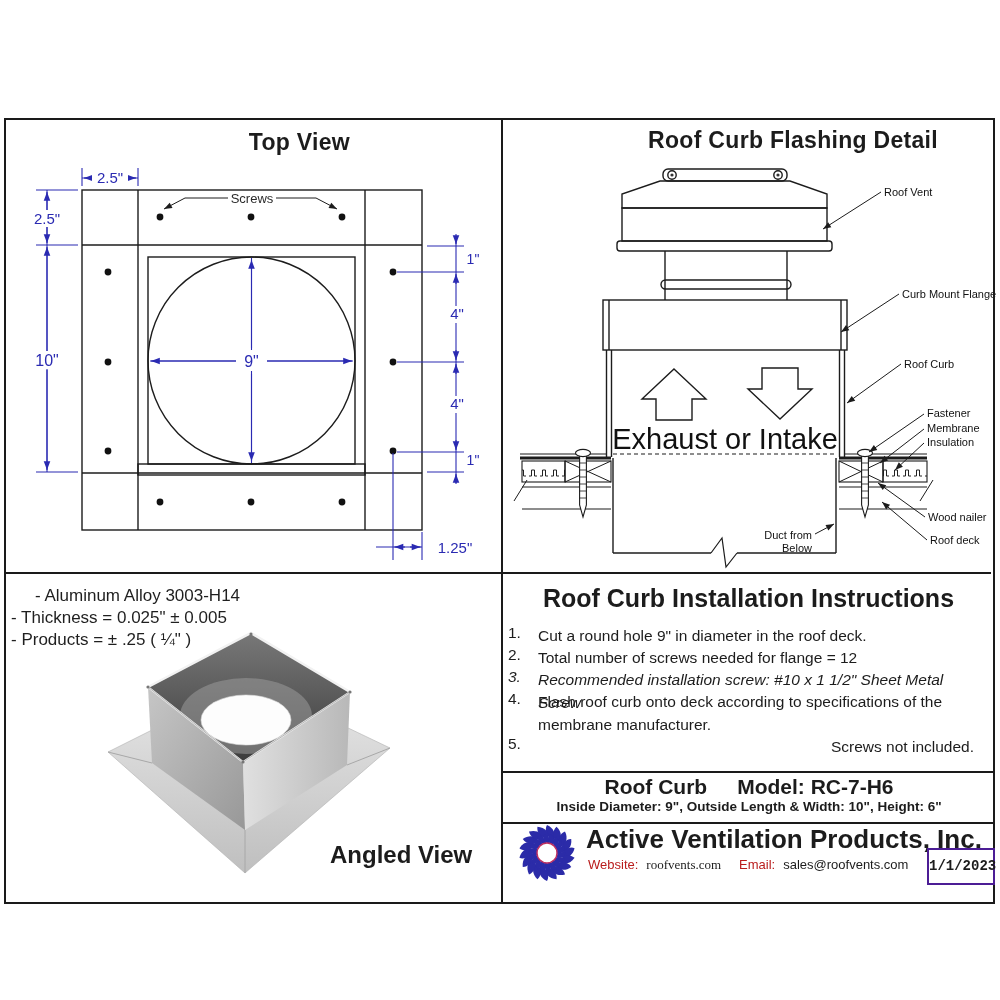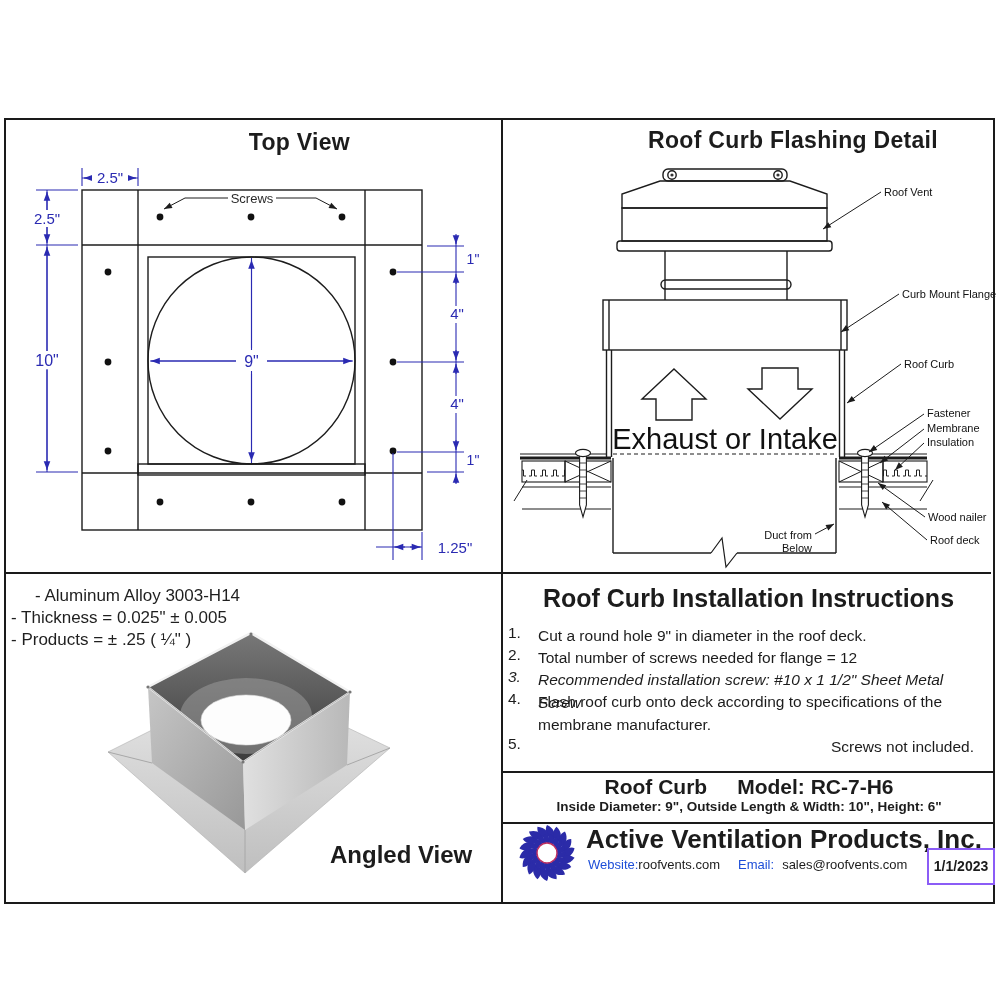--- a/index.html
+++ b/index.html
@@ -13,23 +13,23 @@
   .spec-line{font-size:17px;color:#1f1f1f;}
   .instr-title{font-weight:bold;font-size:25px;text-align:center;}
   .instr-num{font-size:15.5px;width:30px;}
   .instr-text{font-size:15.5px;line-height:23px;}
   .italic{font-style:italic;}
   .model-line{left:503px;top:775px;width:492px;display:flex;justify-content:center;gap:30px;
     font-weight:bold;font-size:21px;}
   .model-details{left:503px;top:799px;width:492px;text-align:center;font-weight:bold;font-size:13.5px;}
   .company{font-weight:bold;font-size:26px;white-space:nowrap;}
   .contact{left:588px;top:857px;font-size:13px;display:flex;white-space:nowrap;}
-  .contact .lbl{color:#1d4ed8;}
-  .datebox{left:927px;top:848px;width:64px;height:33px;border:2px solid #8b5cf6;
-    text-align:center;line-height:33px;font-weight:bold;font-size:14px;}
+  .contact .lbl{color:#b91c1c;}
+  .datebox{left:927px;top:848px;width:64px;height:33px;border:2px solid #4c1d95;
+    text-align:center;line-height:33px;font-weight:bold;font-size:14px;font-family:Liberation Mono, monospace;}
   .angled-label{font-weight:bold;font-size:24px;text-align:left;}
   svg text{font-family:"Liberation Sans",sans-serif;}
 </style>
 </head>
 <body>
 
 <svg id="svgLayer" class="abs" viewBox="0 0 1000 1000" xmlns="http://www.w3.org/2000/svg">
   <defs>
     <marker id="ab" markerWidth="10" markerHeight="8" refX="8.5" refY="3.5" orient="auto">
       <path d="M0.5,0.5 L8.5,3.5 L0.5,6.5 Z" fill="#2a2ab2"></path>
@@ -358,19 +358,19 @@
 
 <div class="abs model-line">
   <span>Roof Curb</span>
   <span>Model: RC-7-H6</span>
 </div>
 <div class="abs model-details">Inside Diameter: 9",  Outside Length &amp; Width: 10",  Height: 6"</div>
 
 <div class="abs company" style="left:586px;top:824px;">Active Ventilation Products, Inc.</div>
 <div class="abs contact">
   <span class="lbl">Website:</span>
-  <span style="">roofvents.com</span>
+  <span style="margin-left:8px;font-family:Liberation Serif, serif;">roofvents.com</span>
   <span class="lbl" style="margin-left:18px;">Email:</span>
   <span style="margin-left:8px;text-align:right;">sales@roofvents.com</span>
 </div>
 <div class="abs datebox">
   <span>1/1/2023</span>
 </div>
 
 </body></html>

